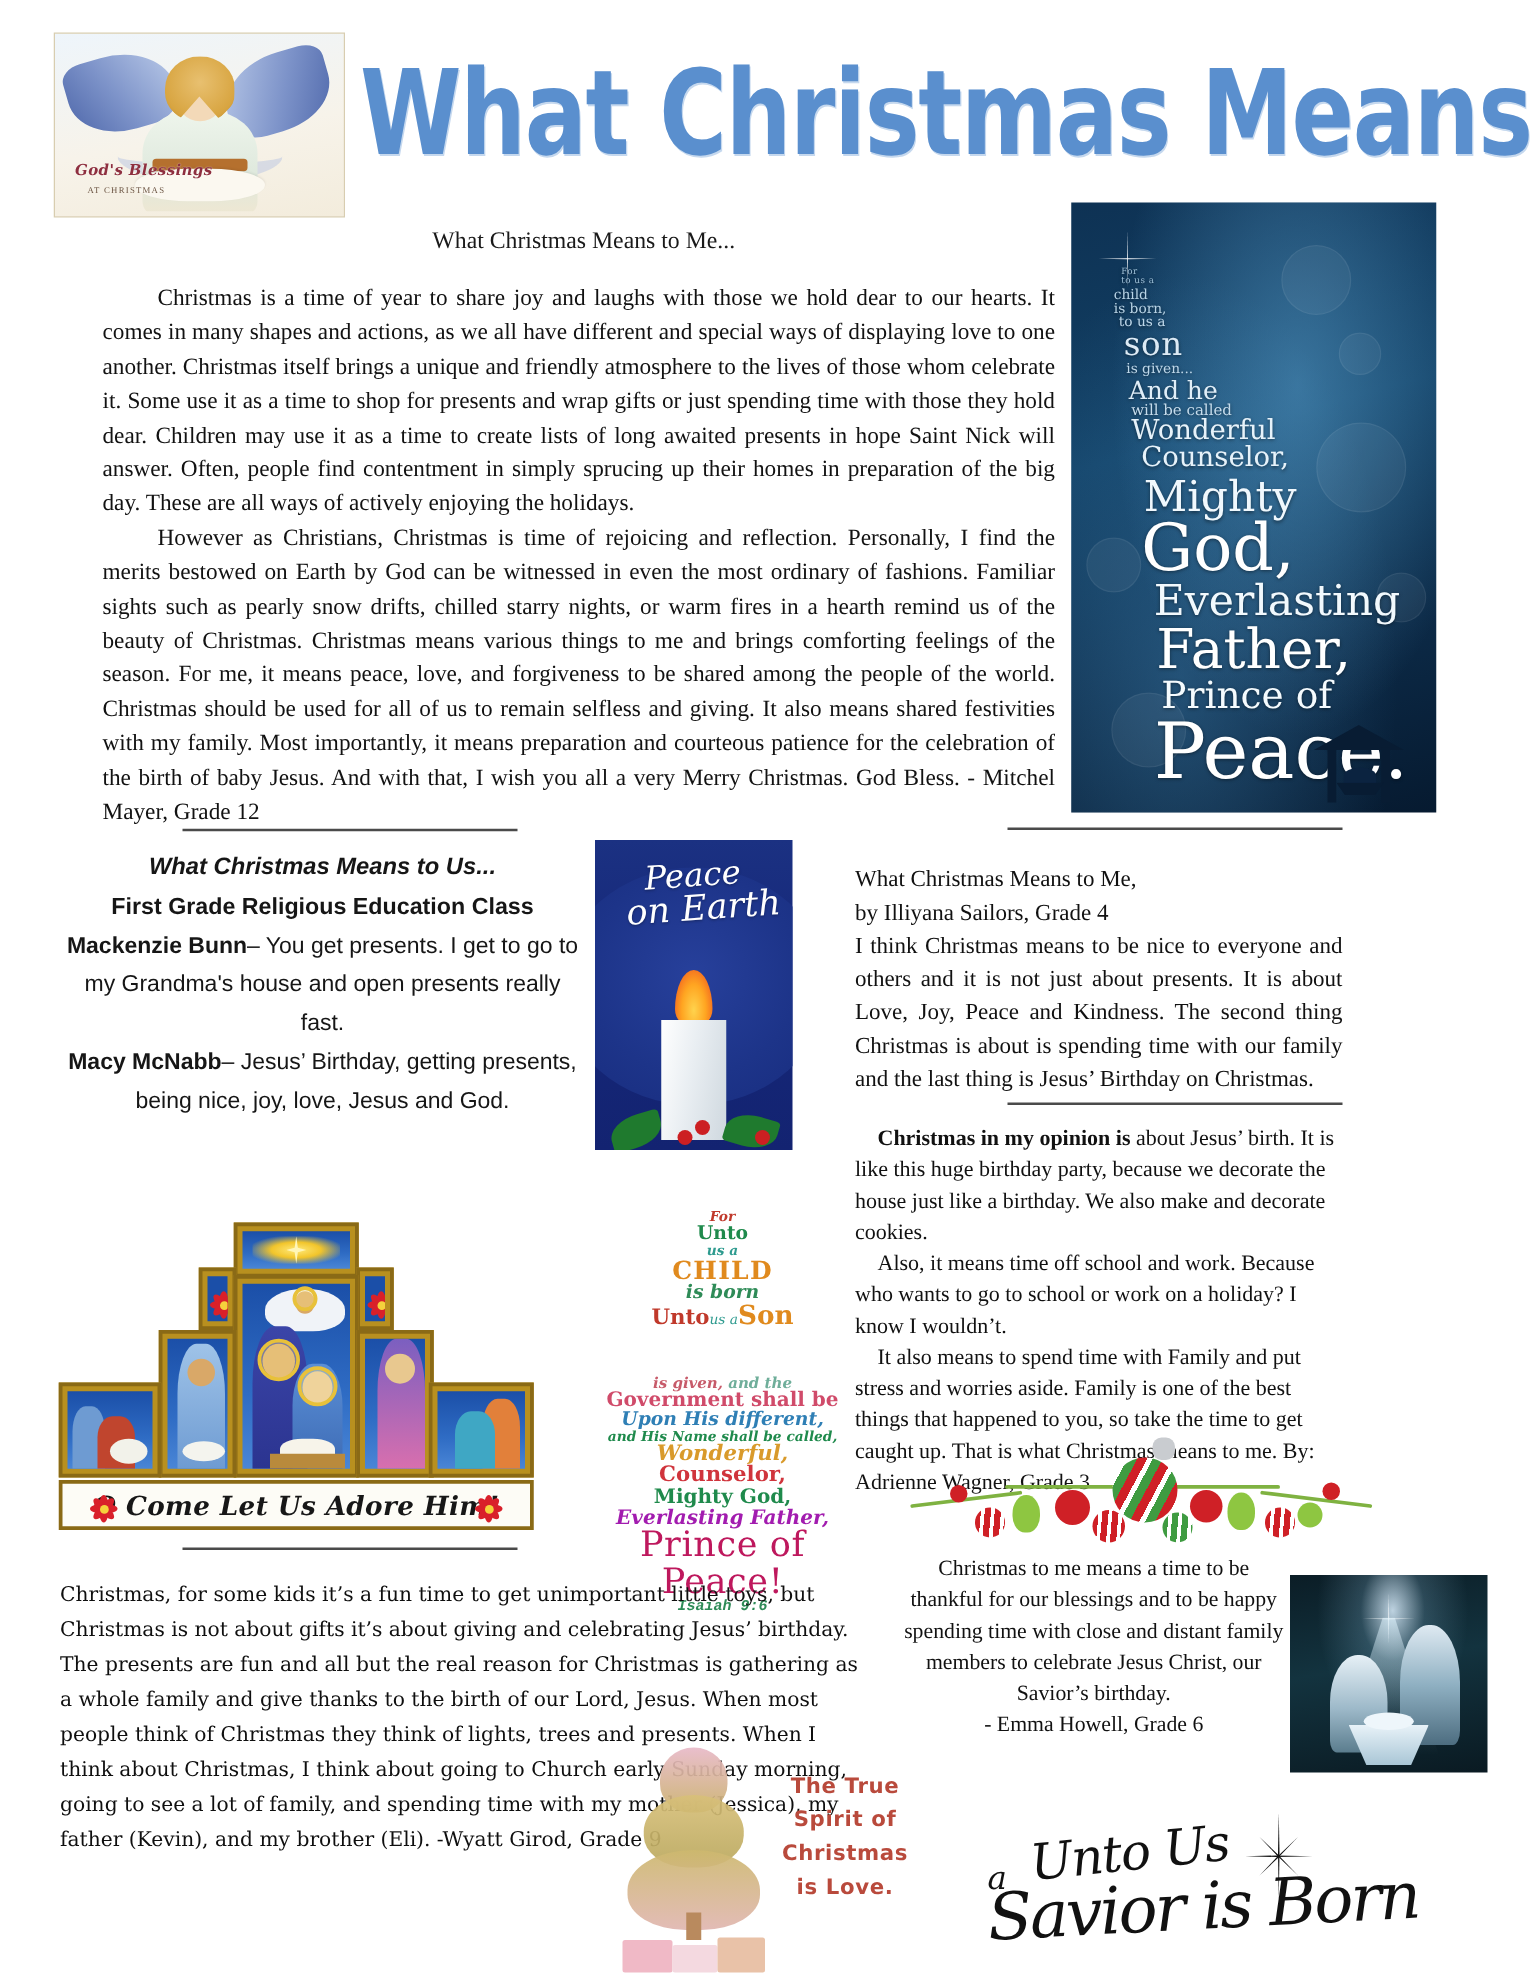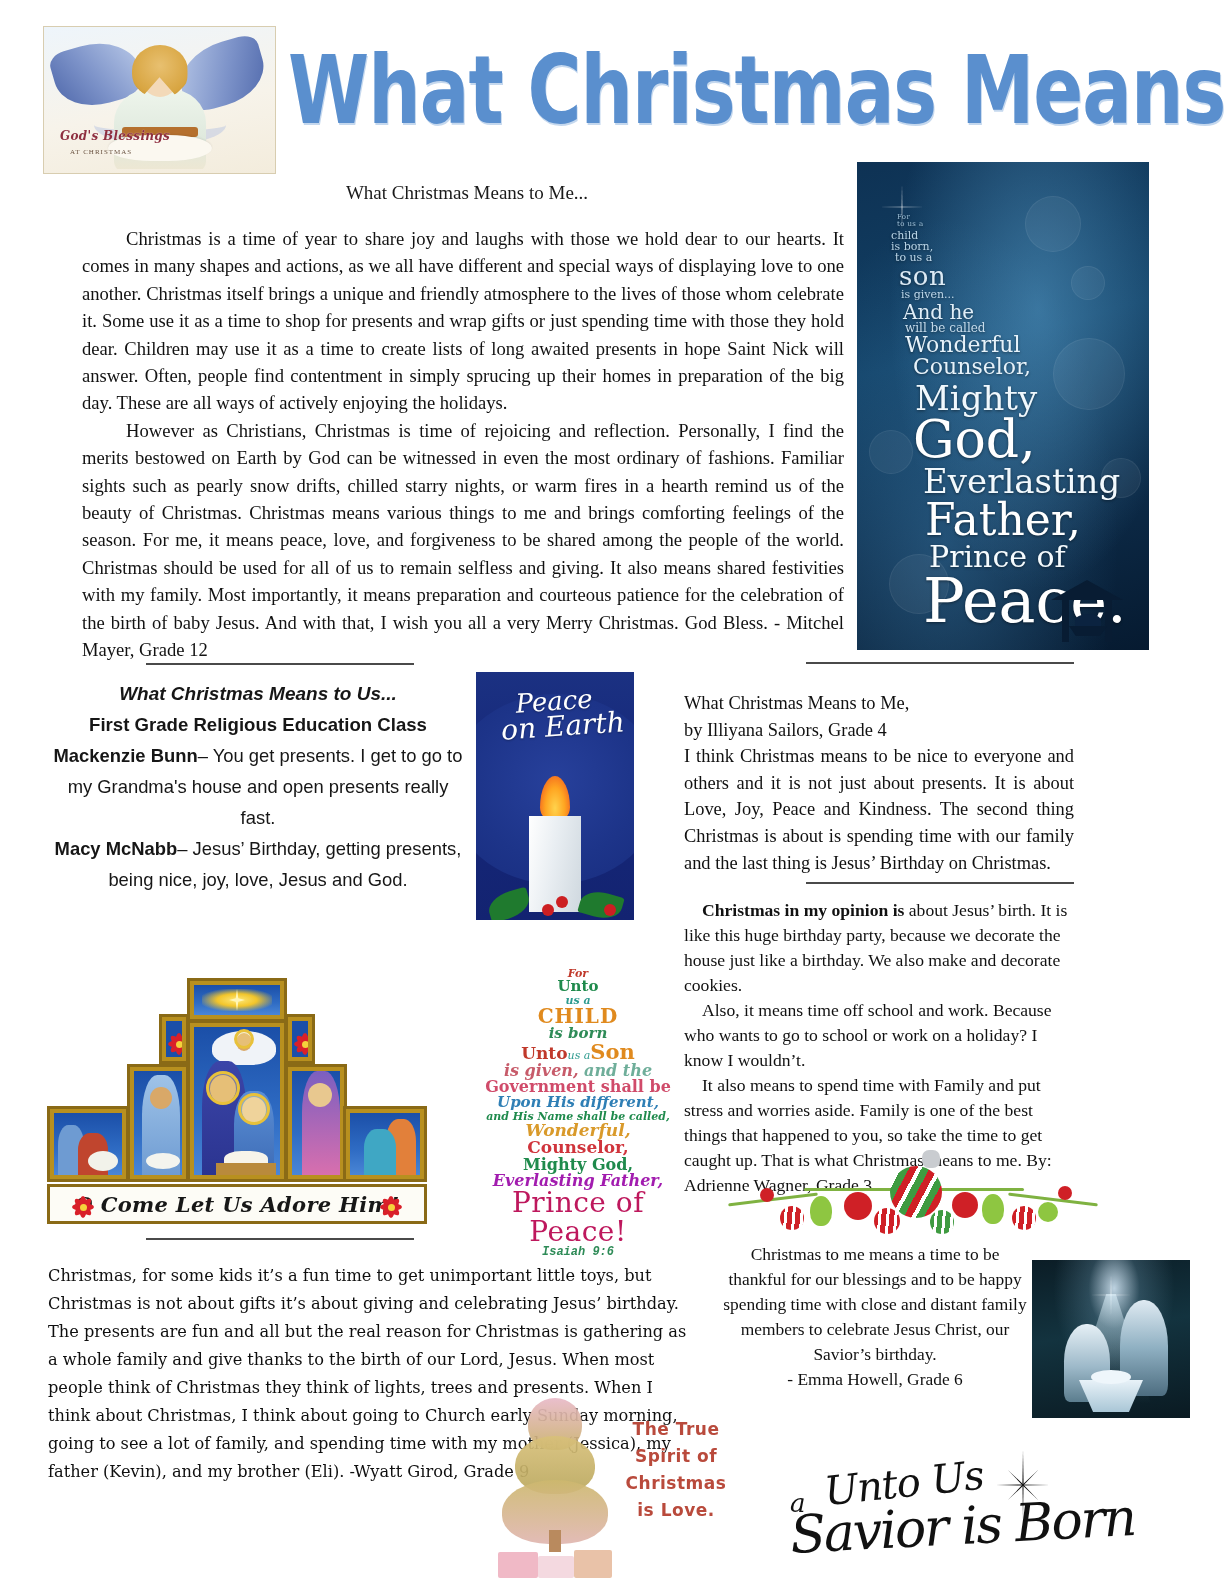--- a/index.html
+++ b/index.html
@@ -268,21 +268,21 @@
   }
   .wt { display:block; font-weight:bold; }
   .wt1 { font-size:11px; color:#c0392b; font-style:italic; }
   .wt2 { font-size:15px; color:#1f8a4c; }
   .wt3 { font-size:11px; color:#2e9b8f; font-style:italic; }
   .wt4 { font-size:20px; color:#e08a1e; letter-spacing:1px; }
   .wt5 { font-size:15px; color:#2e8b57; font-style:italic; }
   .wt6 { font-size:17px; color:#c0392b; }
   .wt6 em { font-size:11px; color:#2e9b8f; font-style:italic; font-weight:normal; }
   .wt6 b  { font-size:21px; color:#e08a1e; font-weight:bold; }
-  .wt7 { font-size:16px; color:#c75b6a; font-style:italic; }
+  .wt7 { font-size:12px; color:#c75b6a; font-style:italic;margin-top:36px; }
   .wt7 em { color:#6fae9a; }
   .wt8 { font-size:16px; color:#d04b6a; }
   .wt9 { font-size:15px; color:#2f7fb5; font-style:italic; }
   .wt10{ font-size:11px; color:#1f8a4c; font-style:italic; }
   .wt11{ font-size:17px; }
   .wt11 em { color:#d99a2b; font-style:italic; }
   .wt11 b  { color:#d0343c; }
   .wt12{ font-size:16px; }
   .wt12 em { color:#1f8a4c; font-style:normal; font-weight:bold; }
   .wt12 i  { color:#a21caf; }

